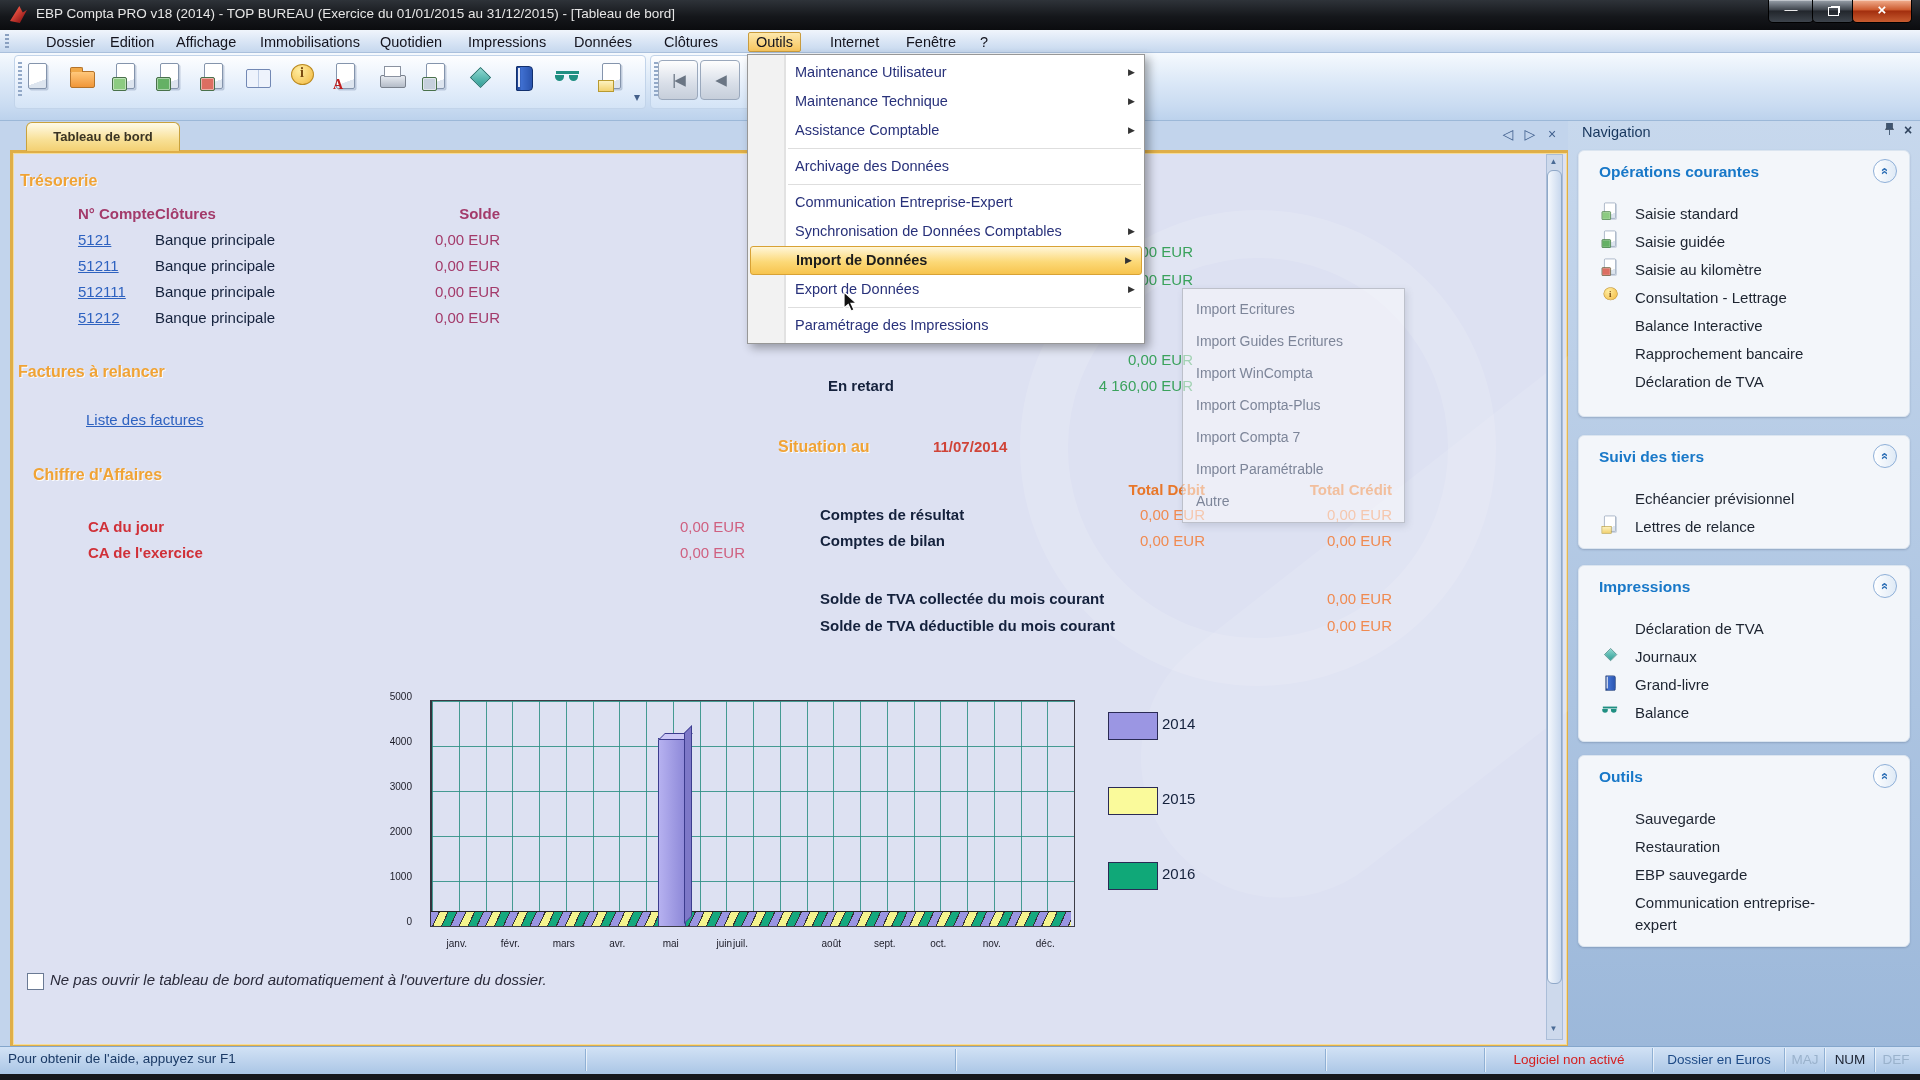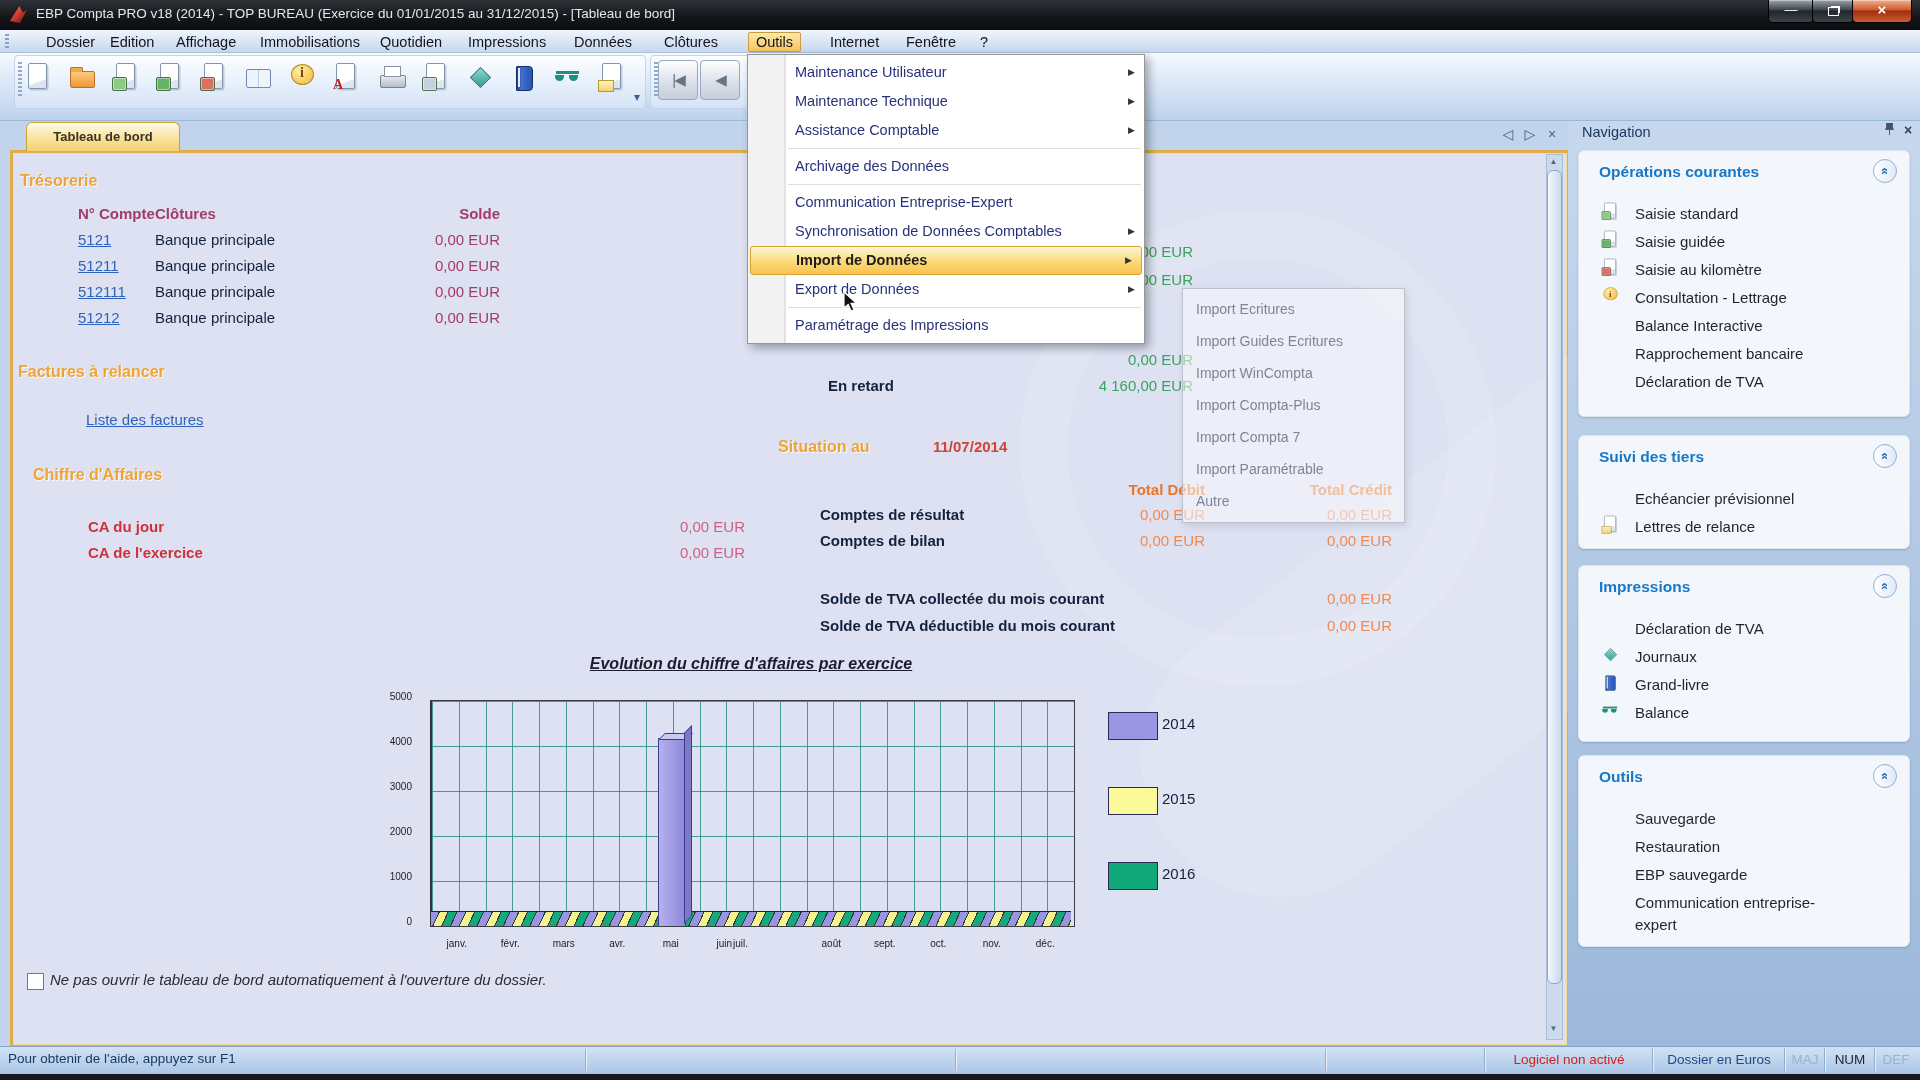--- a/index.html
+++ b/index.html
@@ -330,21 +330,20 @@
     <span class="t dark bold" style="left: 820px; top: 506px;">Comptes de résultat</span>
     <span class="t oval rt" style="left: 1085px; top: 506px; width: 120px; display: inline-block;">0,00 EUR</span>
     <span class="t oval rt" style="left: 1272px; top: 506px; width: 120px; display: inline-block;">0,00 EUR</span>
     <span class="t dark bold" style="left: 820px; top: 532px;">Comptes de bilan</span>
     <span class="t oval rt" style="left: 1085px; top: 532px; width: 120px; display: inline-block;">0,00 EUR</span>
     <span class="t oval rt" style="left: 1272px; top: 532px; width: 120px; display: inline-block;">0,00 EUR</span>
     <span class="t dark bold" style="left: 820px; top: 590px;">Solde de TVA collectée du mois courant</span>
     <span class="t oval rt" style="left: 1272px; top: 590px; width: 120px; display: inline-block;">0,00 EUR</span>
     <span class="t dark bold" style="left: 820px; top: 617px;">Solde de TVA déductible du mois courant</span>
     <span class="t oval rt" style="left: 1272px; top: 617px; width: 120px; display: inline-block;">0,00 EUR</span>
-    <span class="t ctitle" style="left: 430px; top: 655px; width: 642px; text-align: center; white-space: nowrap;">Evolution du chiffre d'affaires par exercice</span>
     <span class="t tick rt" style="left: 352px; top: 916px; width: 60px; display: inline-block;">0</span>
     <span class="t tick rt" style="left: 352px; top: 871px; width: 60px; display: inline-block;">1000</span>
     <span class="t tick rt" style="left: 352px; top: 826px; width: 60px; display: inline-block;">2000</span>
     <span class="t tick rt" style="left: 352px; top: 781px; width: 60px; display: inline-block;">3000</span>
     <span class="t tick rt" style="left: 352px; top: 736px; width: 60px; display: inline-block;">4000</span>
     <span class="t tick rt" style="left: 352px; top: 691px; width: 60px; display: inline-block;">5000</span>
     <span class="t tick" style="left: 430px; top: 938px; width: 53.5px; text-align: center;">janv.</span>
     <span class="t tick" style="left: 483.5px; top: 938px; width: 53.5px; text-align: center;">févr.</span>
     <span class="t tick" style="left: 537px; top: 938px; width: 53.5px; text-align: center;">mars</span>
     <span class="t tick" style="left: 590.5px; top: 938px; width: 53.5px; text-align: center;">avr.</span>

